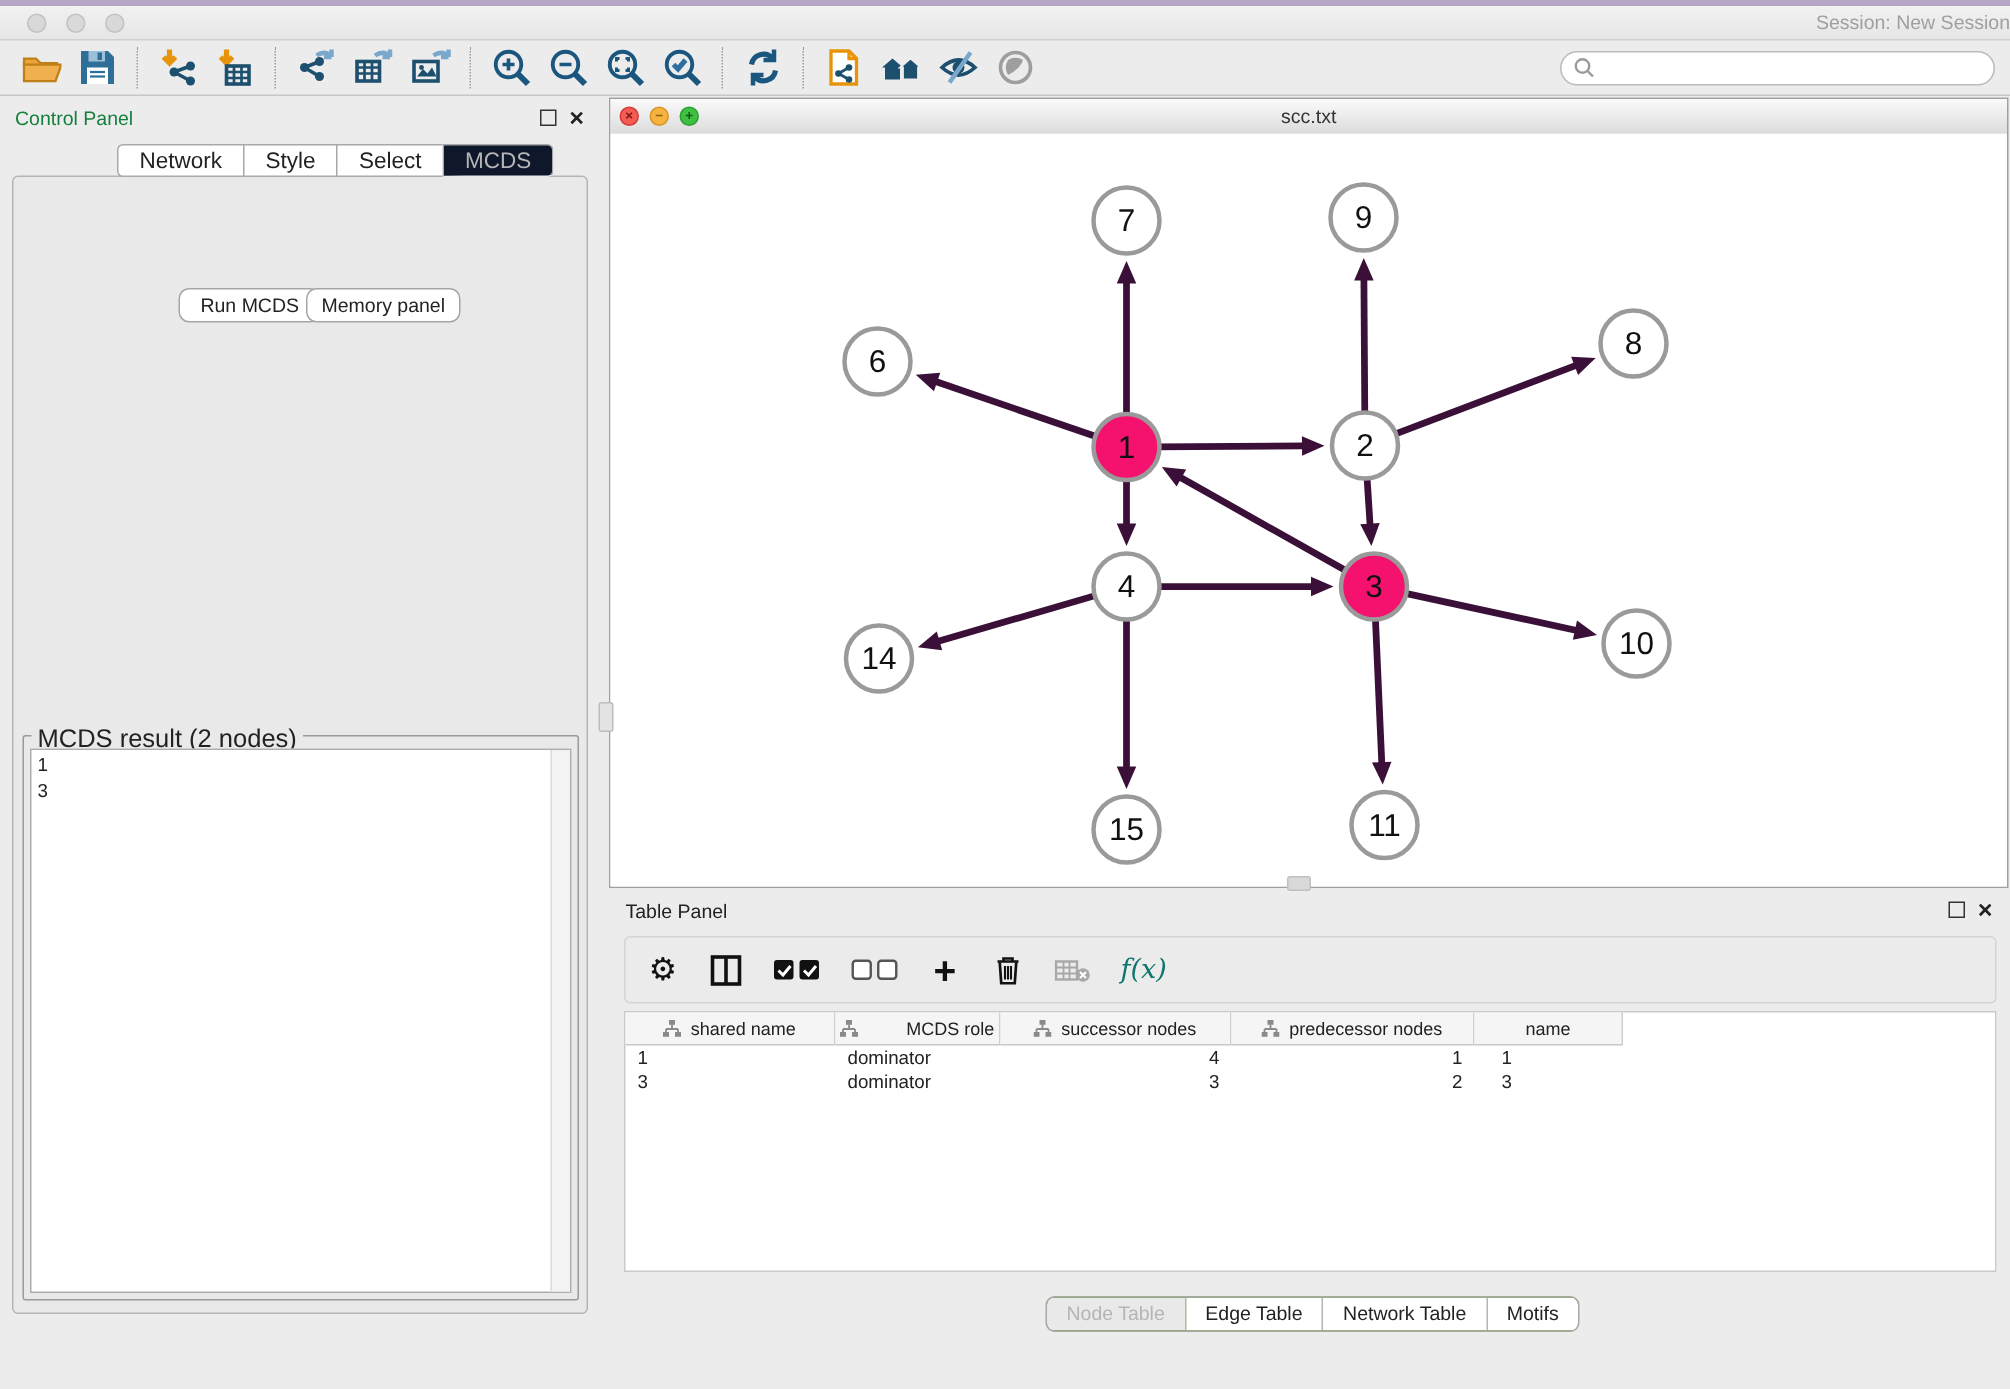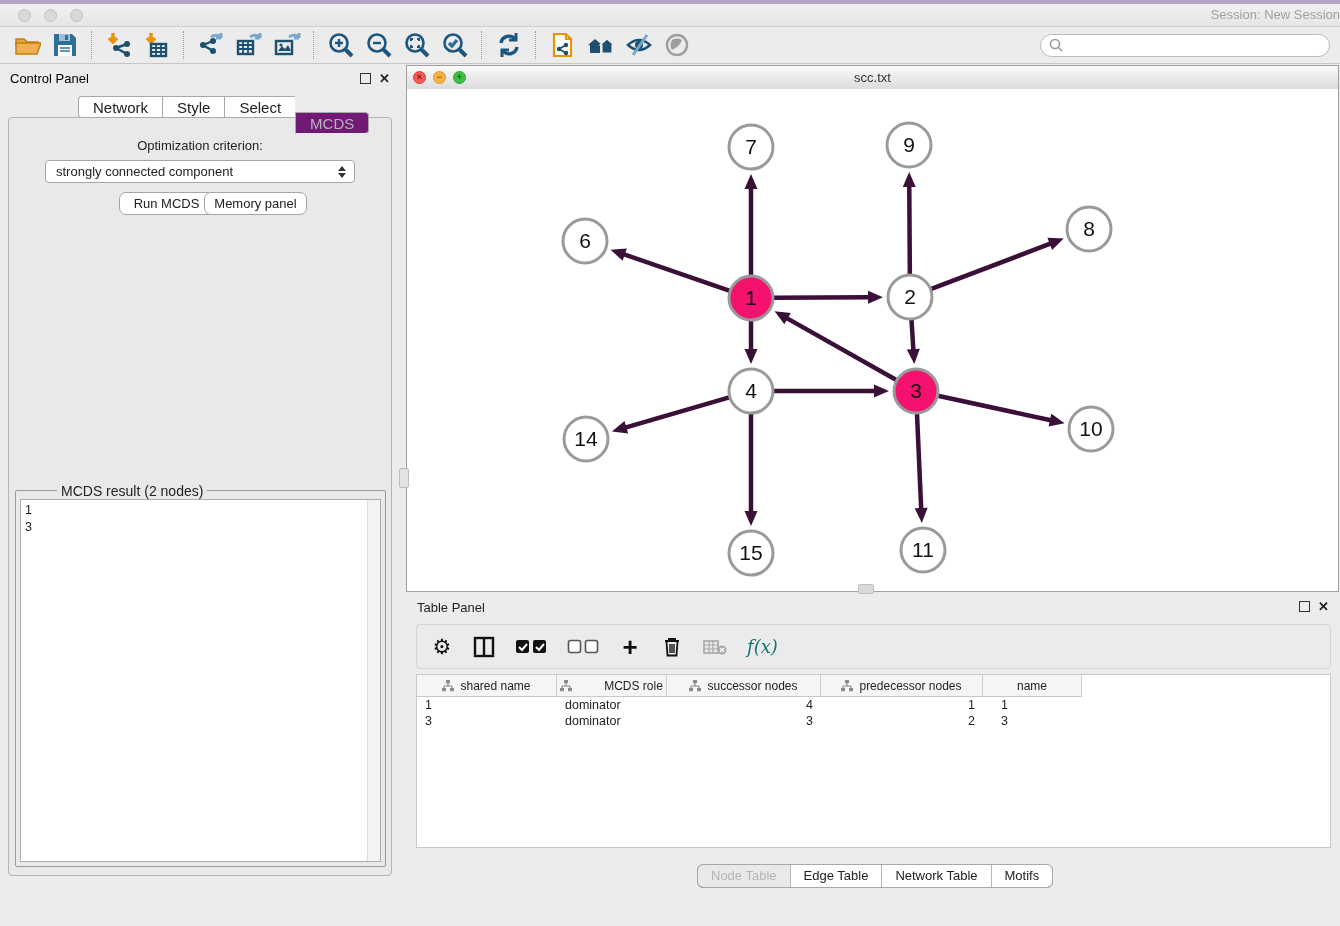--- a/index.html
+++ b/index.html
@@ -14,44 +14,44 @@
   .light{width:13px;height:13px;border-radius:50%;background:#d9d9d9;border:1px solid #c2c2c2;box-sizing:border-box;}
   
   .toolbar{position:absolute;top:27px;left:0;right:0;height:37px;display:flex;align-items:center;
            padding-left:8px;border-bottom:1px solid #c6c6c6;box-sizing:border-box;}
   .tbtn{width:38px;height:34px;display:flex;align-items:center;justify-content:center;flex:0 0 auto;}
   .tsep{width:1px;height:28px;border-left:1px dotted #999;margin:0 7px;flex:0 0 auto;}
   .search{margin-left:auto;margin-right:10px;width:290px;height:23px;background:#fff;border:1px solid #bbb;
           border-radius:12px;display:flex;align-items:center;padding-left:8px;box-sizing:border-box;}
   .search input{border:none;outline:none;flex:1;font-size:12px;background:transparent;margin-left:4px;}
   
-  .cp-header{position:absolute;left:10px;top:71px;font-size:13px;color:#000000;}
+  .cp-header{position:absolute;left:10px;top:71px;font-size:13px;color:#15803d;}
   .panel-ctrl{position:absolute;display:flex;gap:8px;align-items:center;}
   .float-ic{width:9px;height:9px;border:1.5px solid #333;background:transparent;}
   .close-ic{font-size:13px;font-weight:bold;color:#222;line-height:10px;}
   .ctabs{position:absolute;left:78px;top:96px;display:flex;z-index:3;}
   .ctab{height:22px;line-height:22px;padding:0 14px;font-size:15px;background:#fff;border:1px solid #a8a8a8;
         border-right:none;box-sizing:border-box;}
   .ctab:first-child{border-top-left-radius:4px;border-bottom-left-radius:4px;}
   .ctab:last-child{border-right:1px solid #a8a8a8;border-top-right-radius:4px;border-bottom-right-radius:4px;}
-  .ctab.sel{background:#701a75;color:#b5b5b5;border-bottom-color:#e9e9e9;margin-top:16px;}
+  .ctab.sel{background:#0f172a;color:#b5b5b5;border-bottom-color:#e9e9e9;}
   .cp-box{position:absolute;left:8px;top:117px;width:384px;height:759px;background:#e9e9e9;
           border:1px solid #b5b5b5;border-radius:4px;box-sizing:border-box;z-index:1;}
   .opt-label{position:absolute;left:0;width:100%;top:20px;text-align:center;font-size:13px;}
   .dropdown{position:absolute;left:36px;top:42px;width:310px;height:23px;background:#fff;border:1px solid #a5a5a5;
             border-radius:4px;display:flex;align-items:center;font-size:13px;padding-left:10px;box-sizing:border-box;}
   .dd-arrows{margin-left:auto;margin-right:8px;display:flex;flex-direction:column;gap:2px;}
   .dd-arrows i{display:block;width:0;height:0;border-left:4px solid transparent;border-right:4px solid transparent;}
   .dd-up{border-bottom:5px solid #333;}
   .dd-down{border-top:5px solid #333;}
   .cp-btn{position:absolute;top:74px;height:23px;background:#fff;border:1px solid #a5a5a5;border-radius:7px;
           font-size:13px;display:flex;align-items:center;justify-content:center;box-sizing:border-box;}
   .fieldset{position:absolute;left:6px;top:372px;width:371px;height:377px;border:1px solid #9a9a9a;
             border-radius:2px;box-sizing:border-box;}
-  .legend{position:absolute;top:-8px;left:5px;background:#e9e9e9;padding:0 4px;font-size:14px;margin-left:36px;}
+  .legend{position:absolute;top:-8px;left:5px;background:#e9e9e9;padding:0 4px;font-size:17px;}
   .result-area{position:absolute;left:4px;top:8px;right:4px;bottom:4px;background:#fff;border:1px solid #adadad;}
   .result-lines{position:absolute;left:4px;top:2px;font-size:12.5px;line-height:17px;white-space:pre;}
   .result-scroll{position:absolute;top:0;right:0;bottom:0;width:12px;background:#f3f3f3;border-left:1px solid #ddd;}
   
   .netwin{position:absolute;left:406px;top:65px;width:933px;height:527px;border:1px solid #9f9f9f;
           background:#fff;box-sizing:border-box;}
   .net-titlebar{position:absolute;top:0;left:0;right:0;height:23px;background:linear-gradient(#fafafa,#dcdcdc);
                 border-bottom:1px solid #b0b0b0;}
   .net-title{text-align:center;line-height:23px;font-size:13px;color:#333;}
   .tlights{position:absolute;left:6px;top:5px;display:flex;gap:7px;}
@@ -283,28 +283,20 @@
     <div class="float-ic"></div>
     <div class="close-ic">✕</div>
   </div>
   <div class="ctabs" id="ctl-tabs">
       <div class="ctab">Network</div>
       <div class="ctab">Style</div>
       <div class="ctab">Select</div>
       <div class="ctab sel">MCDS</div>
     </div>
   <div class="cp-box">
-    <div class="opt-label">Optimization criterion:</div>
-    <div class="dropdown">
-      <span>strongly connected component</span>
-      <span class="dd-arrows">
-          <i class="dd-up"></i>
-          <i class="dd-down"></i>
-        </span>
-    </div>
     <div class="cp-btn" style="left:86px;width:95px;margin-left:24px;">Run MCDS</div>
     <div class="cp-btn" style="left:195px;width:103px;">Memory panel</div>
     <div class="fieldset">
       <div class="legend">MCDS result (2 nodes)</div>
       <div class="result-area">
         <div class="result-lines" id="result-lines">1
 3</div>
         <div class="result-scroll"></div>
       </div>
     </div>

